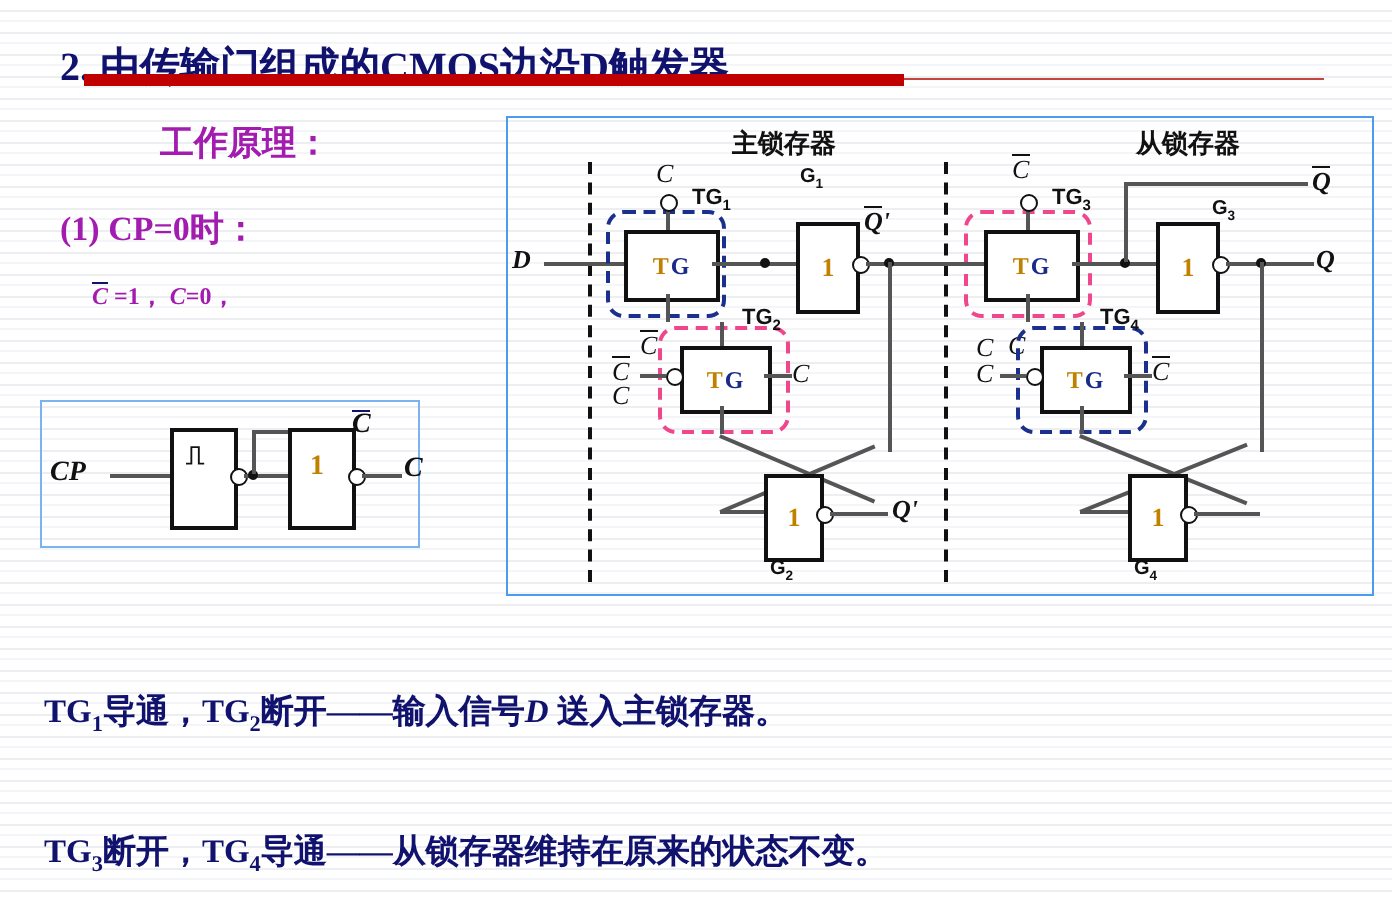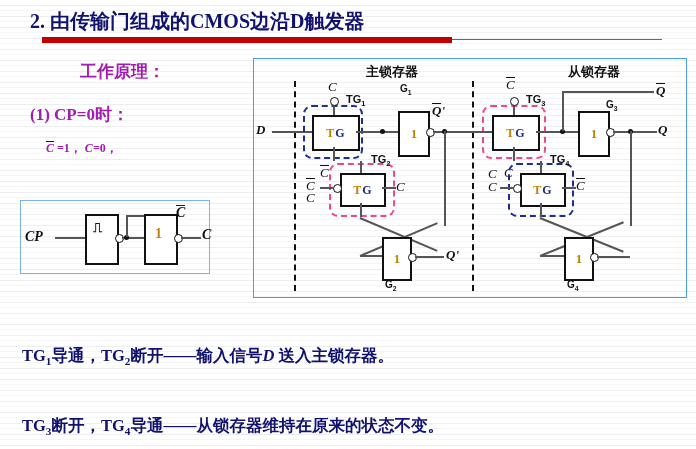--- a/index.html
+++ b/index.html
@@ -18,21 +18,21 @@
       #ffffff 0px, #ffffff 5px,
       #eceef2 5px, #eceef2 6px,
       #ffffff 6px, #ffffff 10px,
       #f4f5f8 10px, #f4f5f8 11px
     );
     z-index:0;
   }
   #page{position:absolute;left:0;top:0;width:696px;height:449px;z-index:1;}
 
   
-  #title-block{position:absolute;left:30px;top:8px;}
+  #title-block{position:absolute;left:30px;top:20px;}
   #page-title{
     font-family:"Liberation Serif", serif;
     font-weight:bold;font-size:20px;color:#10126e;
     letter-spacing:0px;white-space:nowrap;
   }
   #title-rule-wrap{position:absolute;left:42px;top:37px;width:620px;height:6px;}
   #title-rule-red{position:absolute;left:0;top:0;width:410px;height:6px;background:#c00000;}
   #title-rule-thin{position:absolute;left:0;top:2px;width:620px;height:1px;background:#c3453f;}
 
   

